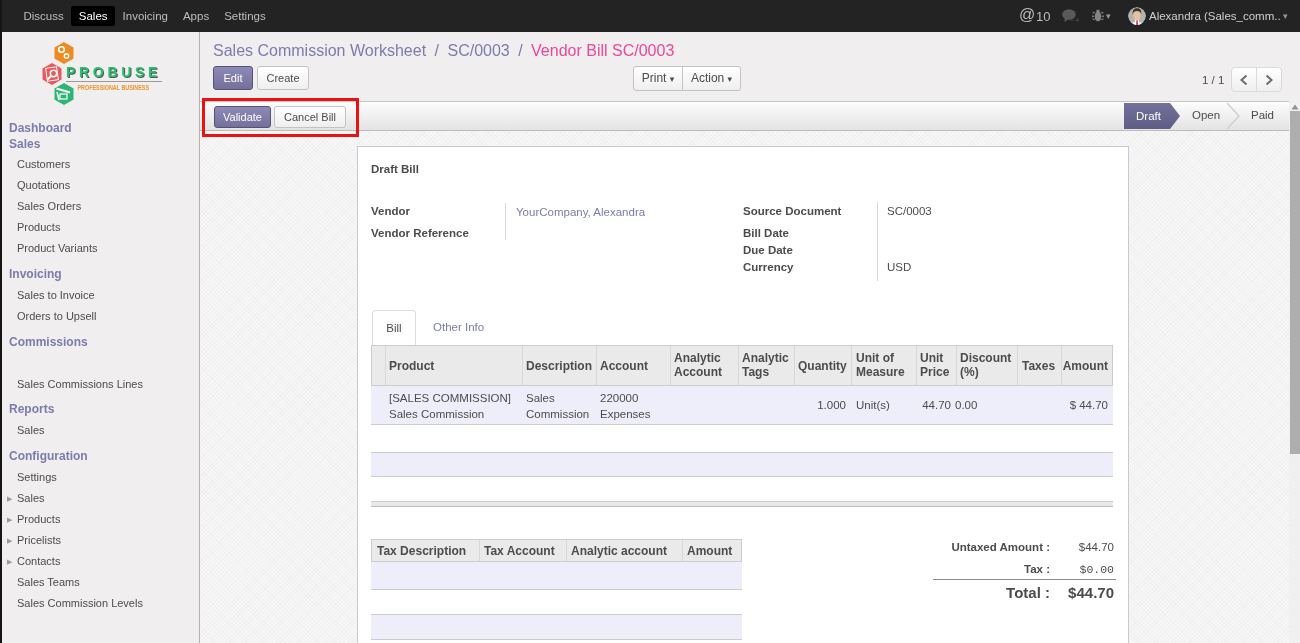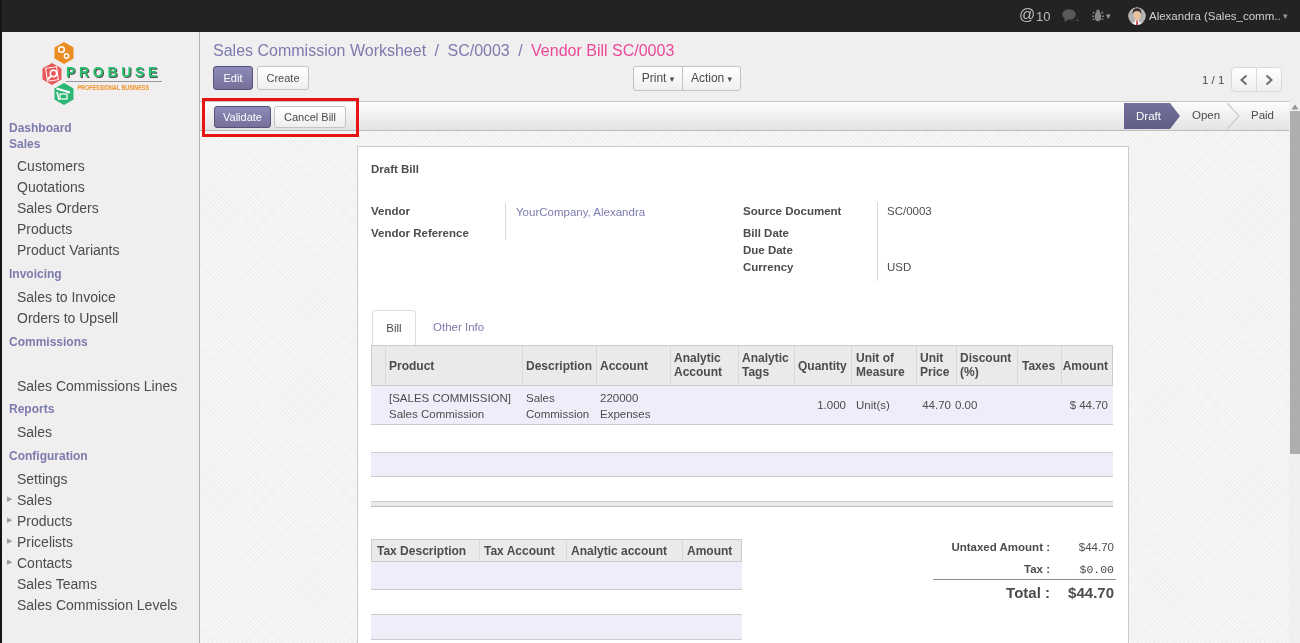--- a/index.html
+++ b/index.html
@@ -10,21 +10,21 @@
 
 #topbar { position:absolute; left:0; top:0; width:1300px; height:32px; background:#232323; }
 #topbar .menu { position:absolute; left:16px; top:0; height:32px; line-height:32px; }
 #topbar .menu span { color:#bdbdbd; padding:5px 7.5px; margin:0; font-size:11.5px; }
 #topbar .menu span.active { background:#000; color:#fff; padding:4px 7.5px; border-radius:2px; }
 
 
 #sidebar { position:absolute; left:0; top:32px; width:200px; height:611px; background:#f0eeef; border-right:1px solid #b3b3b3; }
 #leftedge { position:absolute; left:0; top:0; width:2px; height:643px; background:#151515; z-index:50; }
 .mhead { position:absolute; left:9px; font-weight:bold; color:#7c7bad; font-size:12px; }
-.mitem { position:absolute; left:17px; color:#4c4c4c; font-size:14px; }
+.mitem { position:absolute; left:17px; color:#4c4c4c; font-size:11px; }
 .msel { position:absolute; left:0; width:199px; background:#8a89ba; color:#fff; }
 .msel span { margin-left:17px; font-size:11.5px; }
 .caret-l { position:absolute; left:7px; color:#9b9b9b; font-size:7px; }
 
 
 #mainbg { position:absolute; left:200px; top:32px; width:1100px; height:70px; background:#f0eeef; }
 #content { position:absolute; left:200px; top:131px; width:1090px; height:512px;
   background-color:#f8f7f7;
   background-image:
     repeating-linear-gradient(45deg, rgba(0,0,0,.018) 0 1px, transparent 1px 3px),
@@ -63,20 +63,23 @@
 #draft-arrow { position:absolute; background:linear-gradient(#73709b,#5f5c85); color:#fff; font-size:11.5px; }
 
 
 #scrollbar { position:absolute; left:1289px; top:102px; width:11px; height:541px; background:#f0f0f0; }
 #scrollthumb { position:absolute; left:1290px; top:111px; width:10px; height:343px; background:#aeaeae; }
 </style>
 </head>
 <body>
 
 <div id="topbar">
+  <div class="menu">
+    <span>Discuss</span><span class="active">Sales</span><span>Invoicing</span><span>Apps</span><span>Settings</span>
+  </div>
   <span style="position:absolute; left:1019px; top:6px; font-size:16px; color:#bcbcbc;">@</span>
   <span style="position:absolute; left:1036px; top:9px; font-size:13px; color:#bcbcbc;">10</span>
   <svg style="position:absolute; left:1062px; top:9px;" width="17" height="15" viewBox="0 0 17 15">
     <ellipse cx="7" cy="5.5" rx="6.8" ry="5.2" fill="#595959"></ellipse>
     <path d="M3 9 L2.2 13 L7 10" fill="#595959"></path>
     <path d="M7.5 11.8 a7 4.5 0 0 0 8.5-2.8 l0.8 3.4 -4 -1.1" fill="#484848"></path>
   </svg>
   <svg style="position:absolute; left:1092px; top:8px;" width="12" height="15" viewBox="0 0 12 15">
     <g fill="#848484">
       <ellipse cx="6" cy="8.5" rx="3.2" ry="4.8"></ellipse>

